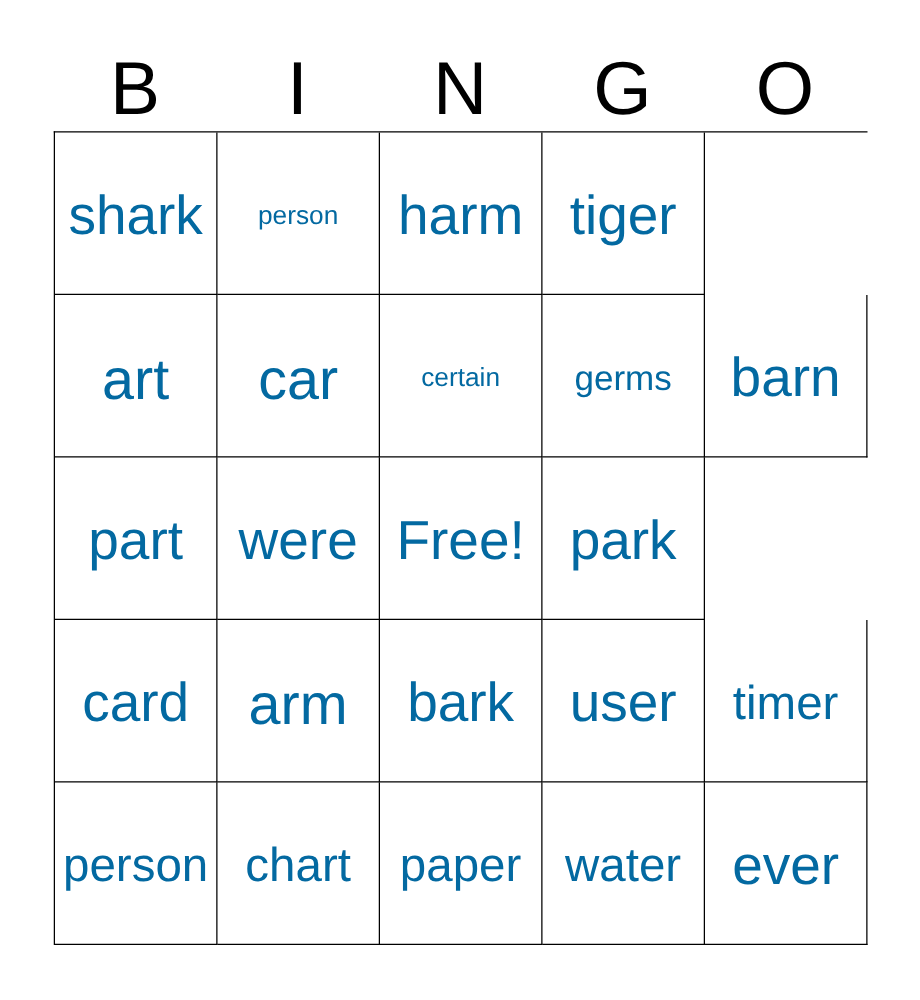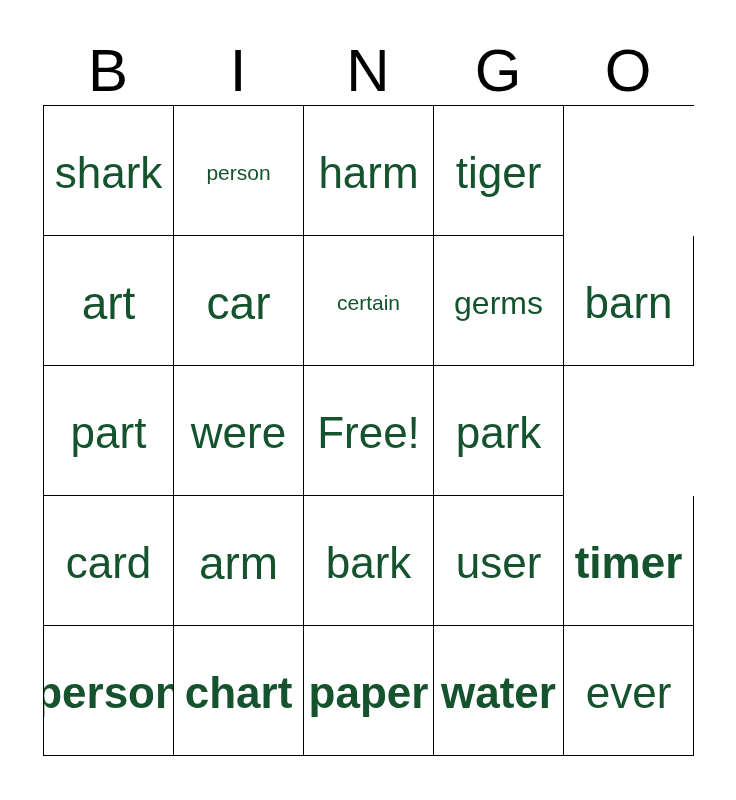--- a/index.html
+++ b/index.html
@@ -71,30 +71,30 @@
     display: flex;
     align-items: center;
     justify-content: center;
     overflow: hidden;
     position: relative;
   }
   .cell-text {
     display: block;
     white-space: nowrap;
     line-height: 1;
-    color: #14532d;
+    color: #0369a1;
     text-align: center;
     transform: translateY(2px);
   }
 
   
   .sz-xl { font-size: 46px; }
   .sz-lg { font-size: 44px; }
-  .sz-md { font-size: 44px; font-weight: bold; }
-  .sz-sm { font-size: 32px; }
+  .sz-md { font-size: 38px; }
+  .sz-sm { font-size: 28px; }
   .sz-xs { font-size: 21px; }
 </style>
 </head>
 <body>
 
 <div id="card">
 
   <div id="header-row">
     <div class="header-cell">
       <span class="header-letter">B</span>

